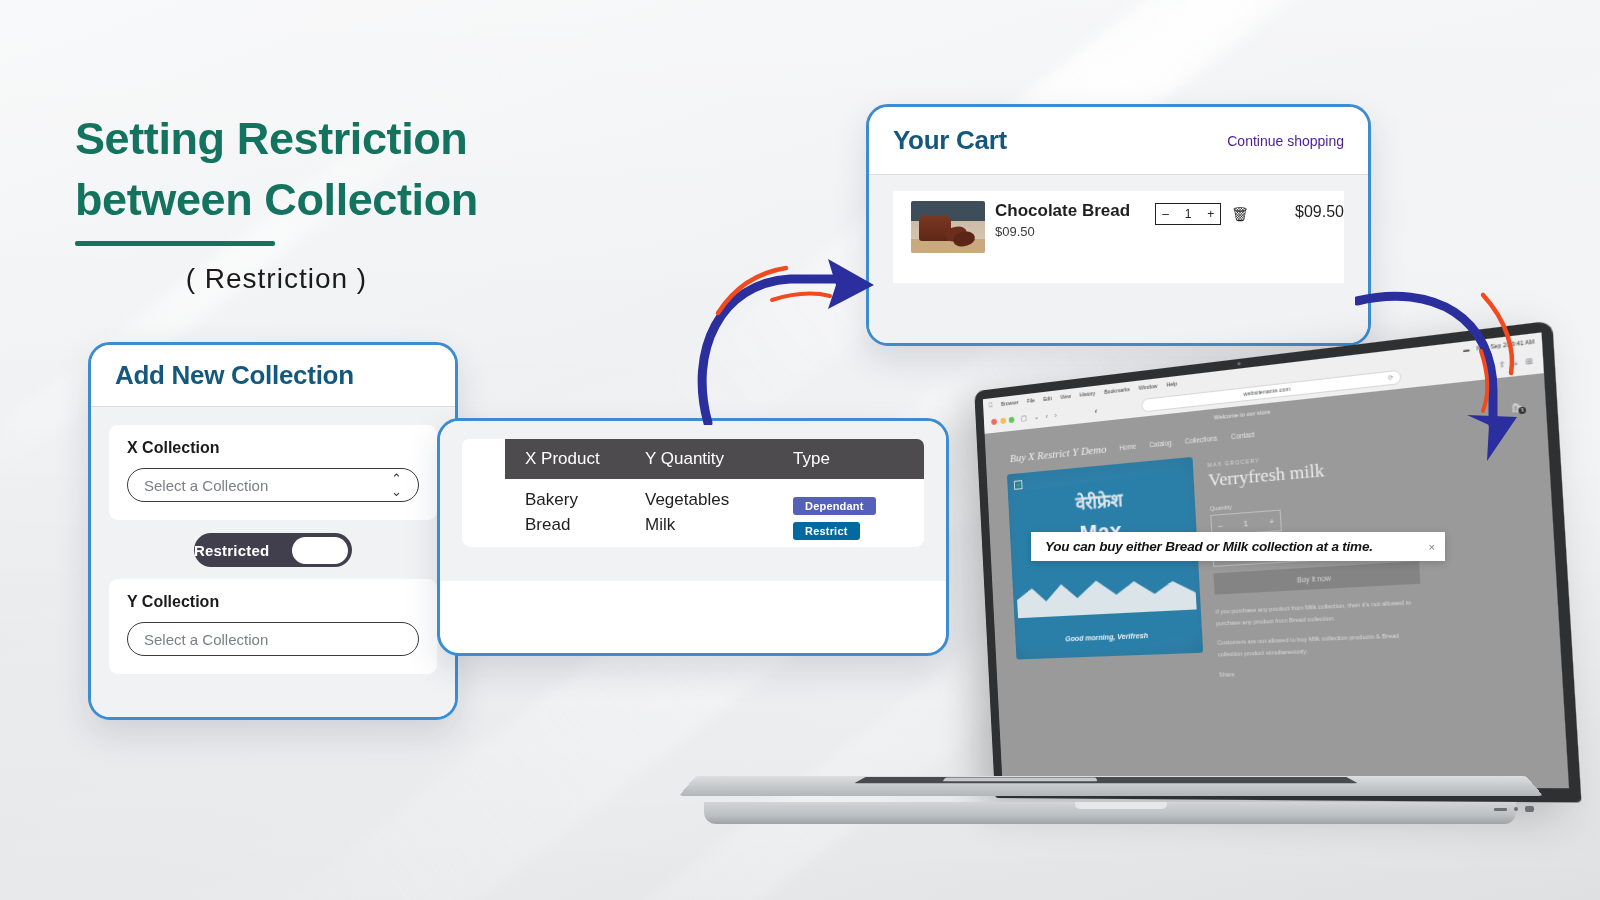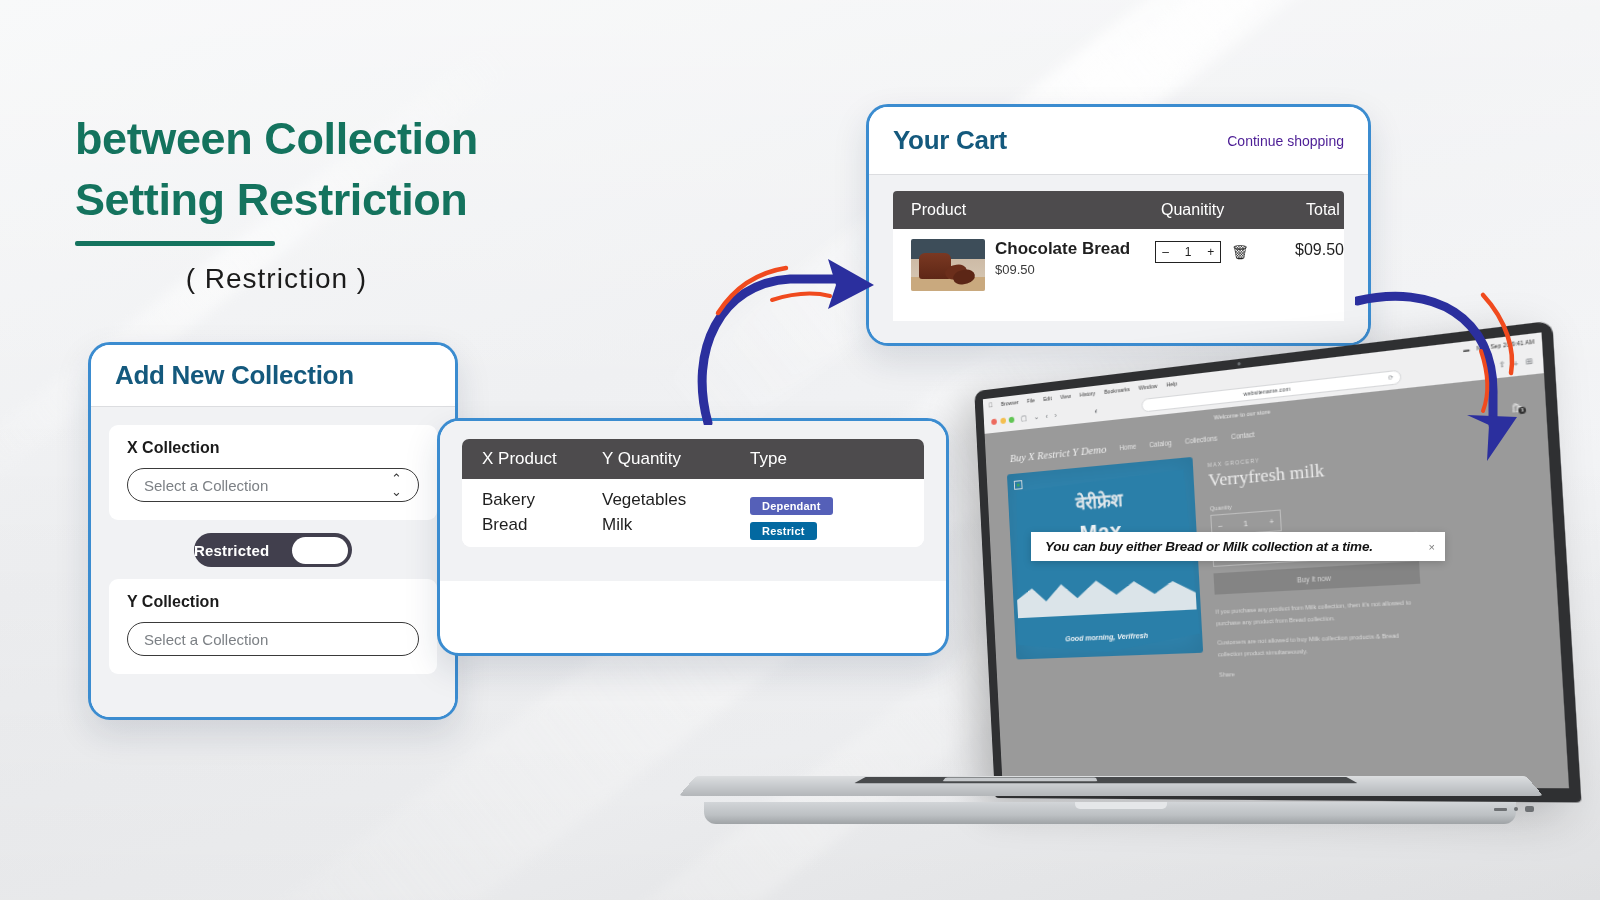--- a/index.html
+++ b/index.html
@@ -73,21 +73,21 @@
   .toggle-wrap { display: flex; justify-content: center; padding: 13px 0 12px; }
   .toggle { width: 158px; height: 34px; border-radius: 17px; background: #413f4d;
             display: flex; align-items: center; justify-content: space-between; padding: 0 4px 0 0; }
   .toggle-label { color: #fff; font-size: 15px; font-weight: 800; letter-spacing: .2px;}
   .knob { width: 56px; height: 27px; border-radius: 14px; background: #fff; }
 
   
   #ac-card { left: 437px; top: 418px; width: 512px; height: 238px; z-index: 3; }
   #ac-card .card-head { height: 72px; justify-content: center; }
   #ac-card .card-body { padding: 18px 22px 20px; height: calc(100% - 72px); }
-  .tbl { border-radius: 7px 7px 9px 9px; overflow: hidden; background:#fff; }
+  .tbl { border-radius: 7px 7px 9px 9px; overflow: hidden; background:#fff;padding-left:43px; }
   .tbl-head { background: #4d4b4d; display: flex; height: 40px; align-items: center; padding-left: 20px; }
   .tbl-head span { color: #fff; font-size: 17px; }
   .tbl-row { display: flex; align-items: center; height: 34px; padding-left: 20px; background:#fff; font-size: 17px; color: #1f1f1f; }
   .c1 { width: 120px; } .c2 { width: 148px; } .c3 { width: 130px; }
   .badge { display: inline-block; border-radius: 3px; color: #fff; font-size: 11px; font-weight: 800;
            padding: 3px 12px; letter-spacing: .2px; margin-top: 11px; }
 
   
   #laptop { position: absolute; left: 690px; top: 388px; width: 880px; height: 470px; }
   #lid { position: absolute; left: 305px; top: 0px; width: 540px; height: 410px;
@@ -183,37 +183,32 @@
 <div id="bg">
   <div class="streak s1"></div>
   <div class="streak s2"></div>
   <div class="streak s3"></div>
   <div class="streak s4"></div>
   <div class="streak s5"></div>
   <div class="vgrad"></div>
 </div>
 
 <div id="title-block">
+  <div class="title-line">Setting Restriction</div>
   <div class="title-line">between Collection</div>
-  <div class="title-line">Setting Restriction</div>
   <div class="title-rule"></div>
   <div class="subtitle">( Restriction )</div>
 </div>
 
 <div class="card" id="cart-card">
   <div class="card-head">
     <div class="card-title">Your Cart</div>
     <div id="cart-continue">Continue shopping</div>
   </div>
   <div class="card-body">
-    <div class="thead">
-      <span style="width:250px">Product</span>
-      <span style="width:145px">Quanitity</span>
-      <span>Total</span>
-    </div>
     <div class="cart-row">
       <div class="bread-thumb">
         <div class="board"></div>
           <div class="loaf"></div>
           <div class="sl1"></div>
           <div class="sl2"></div>
       </div>
       <div style="width:176px; padding-left:10px;">
         <div class="cart-pname">Chocolate Bread</div>
         <div class="cart-pprice">$09.50</div>

